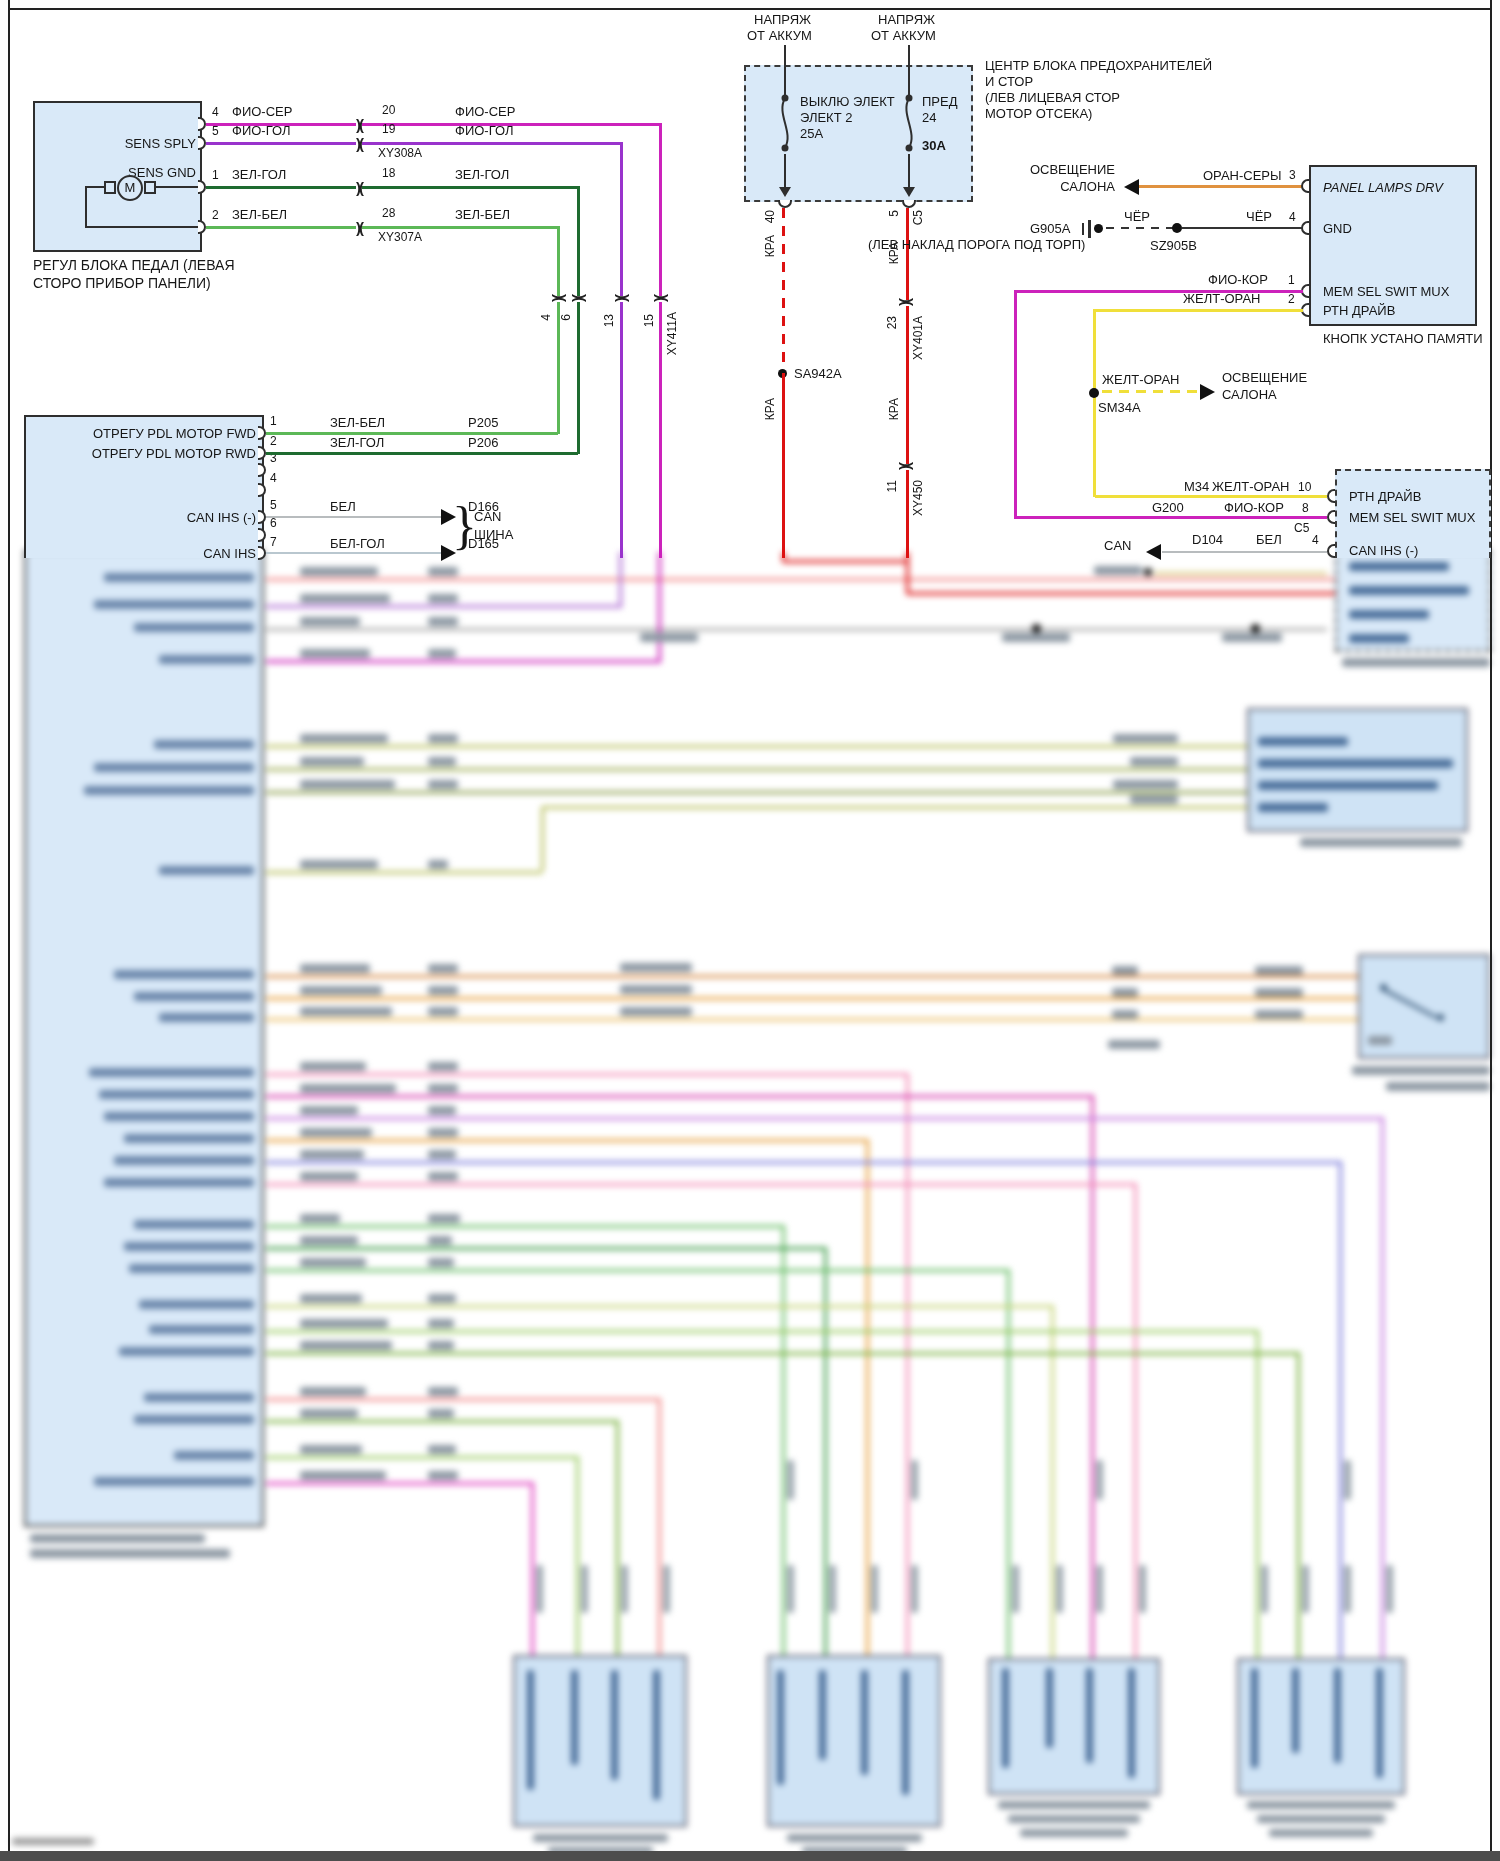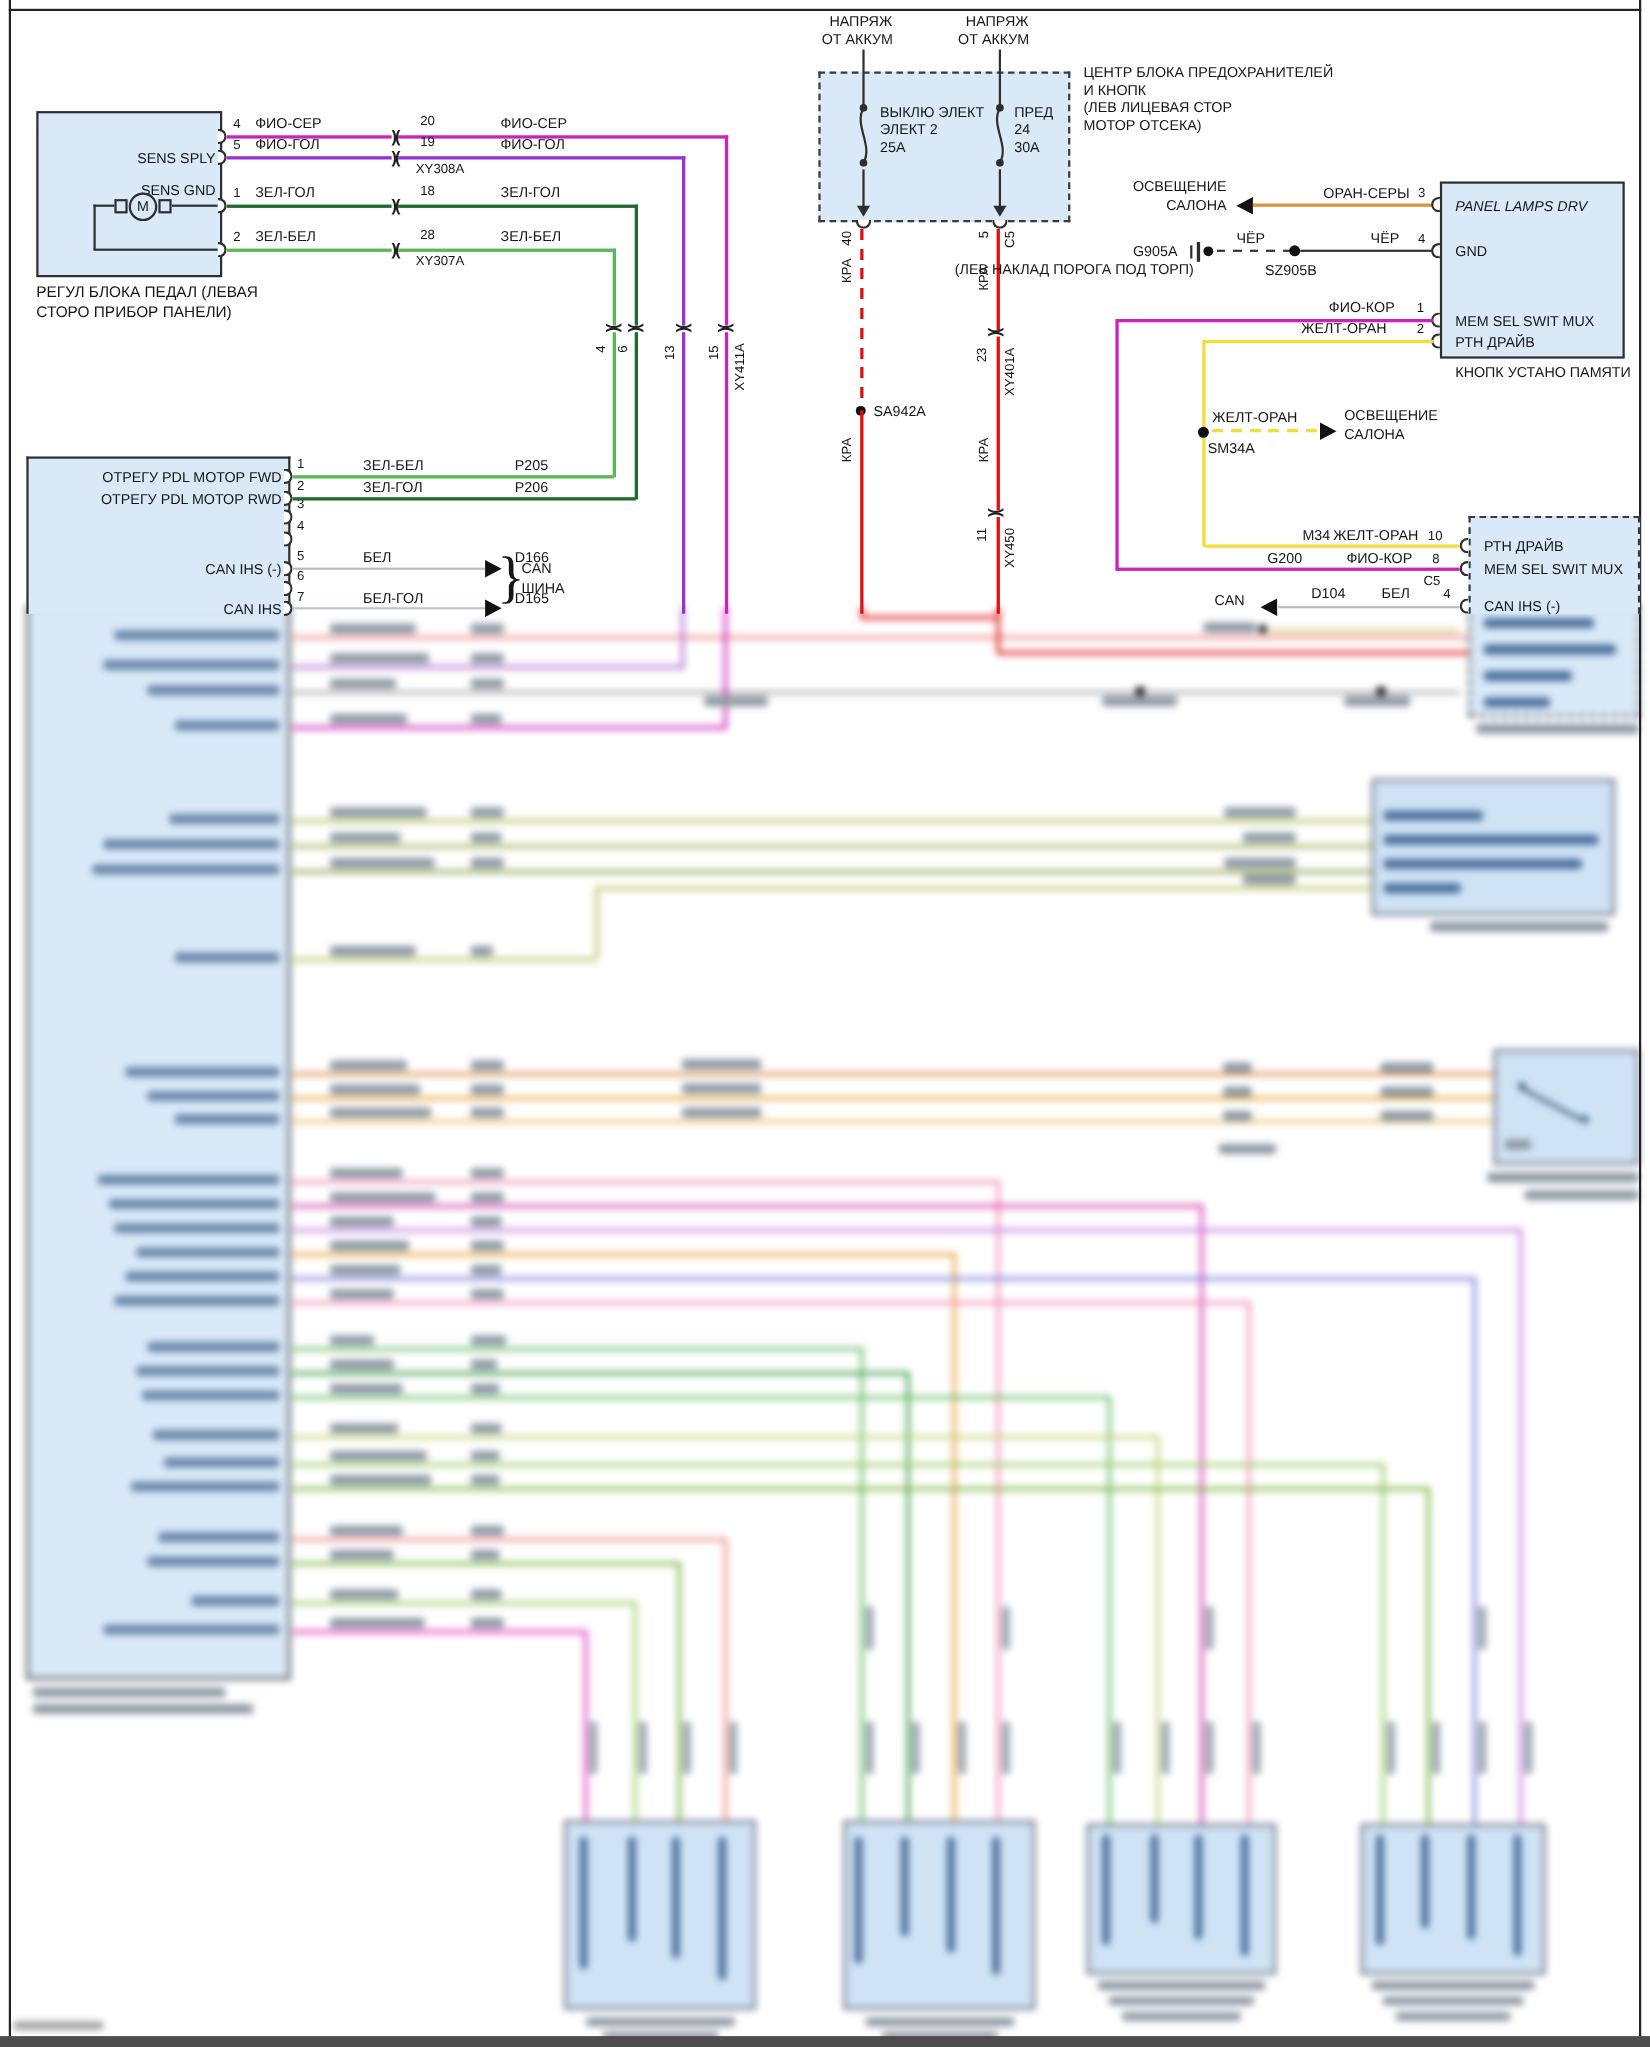--- a/index.html
+++ b/index.html
@@ -421,23 +421,23 @@
   </svg>
   <i class="v2" style="left:784px;top:154px;height:34px;background:#2e2e2e;"></i>
   <i class="v2" style="left:908px;top:154px;height:34px;background:#2e2e2e;"></i>
   <i class="tri-d" style="left:779px;top:187px;"></i>
   <i class="tri-d" style="left:903px;top:187px;"></i>
   <div class="lbl" style="left:800px;top:94px;">ВЫКЛЮ ЭЛЕКТ</div>
   <div class="lbl" style="left:800px;top:110px;">ЭЛЕКТ 2</div>
   <div class="lbl" style="left:800px;top:126px;">25A</div>
   <div class="lbl" style="left:922px;top:94px;">ПРЕД</div>
   <div class="lbl" style="left:922px;top:110px;">24</div>
-  <div class="lbl" style="left:922px;top:126px;">30A</div>
+  <div class="lbl" style="left:922px;top:138px;font-weight:bold;">30A</div>
   <div class="lbl" style="left:985px;top:58px;">ЦЕНТР БЛОКА ПРЕДОХРАНИТЕЛЕЙ</div>
-  <div class="lbl" style="left:985px;top:74px;">И КНОПК</div>
+  <div class="lbl" style="left:985px;top:74px;">И СТОР</div>
   <div class="lbl" style="left:985px;top:90px;">(ЛЕВ ЛИЦЕВАЯ СТОР</div>
   <div class="lbl" style="left:985px;top:106px;">МОТОР ОТСЕКА)</div>
   <i class="arc-u" style="left:778px;top:200px;"></i>
   <i class="arc-u" style="left:902px;top:200px;"></i>
 
   <i class="v dash-red" style="left:782px;top:208px;height:165px;"></i>
   <div class="vt" style="left:764px;top:210px;">40</div>
   <div class="vt" style="left:764px;top:235px;">КРА</div>
   <i class="dot" style="left:778px;top:369px;width:9px;height:9px;"></i>
   <div class="lbl" style="left:794px;top:366px;">SA942A</div>

